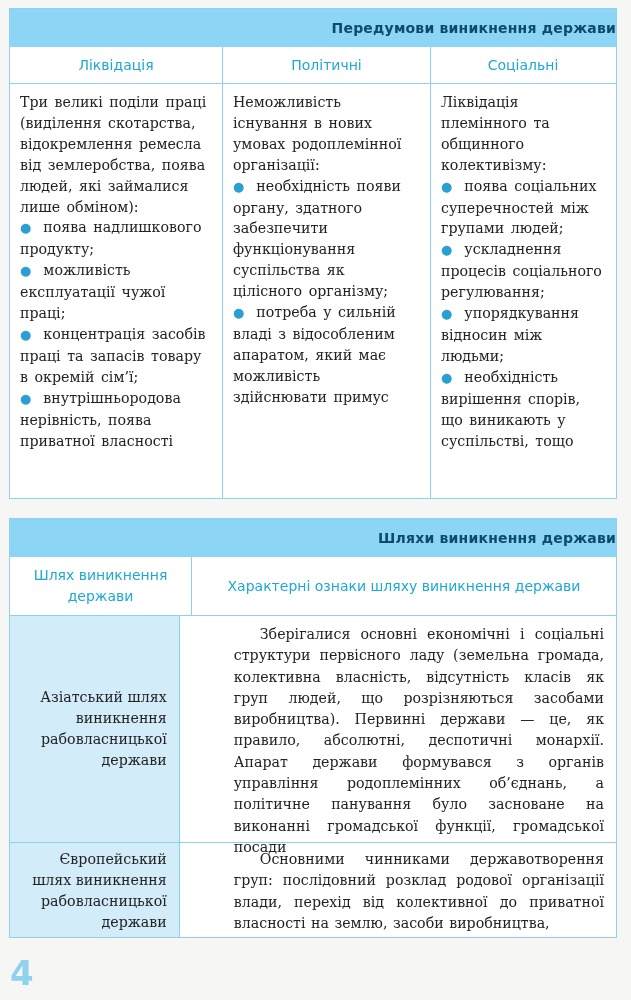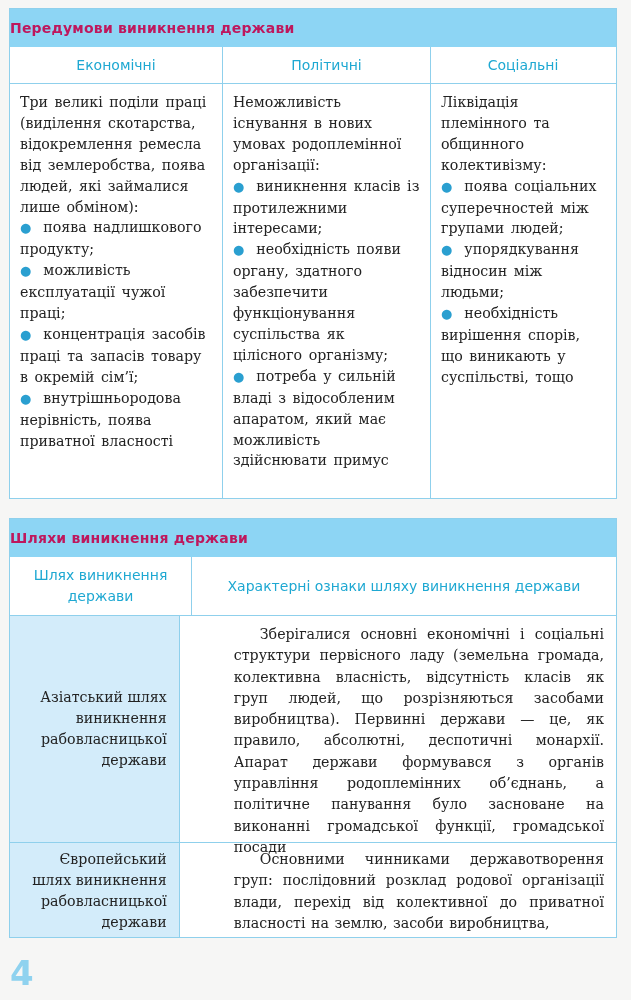--- a/index.html
+++ b/index.html
@@ -5,22 +5,22 @@
   html, body { margin:0; padding:0; }
   body {
     width:631px; height:1000px; background:#f6f6f5; position:relative; overflow:hidden;
     font-family:"DejaVu Serif","Liberation Serif",serif; color:#222;
   }
   .tbl {
     position:absolute; left:9px; width:608px; border:1.5px solid #8fd0ec; background:#fff;
     box-sizing:border-box; border-collapse:collapse;
   }
   .band {
-    background:#8dd5f4; text-align:left; font-family:"DejaVu Sans","Liberation Sans",sans-serif;
-    font-size:14px; font-weight:bold; color:#be185d; letter-spacing:0.2px;
+    background:#8dd5f4; text-align:right; font-family:"DejaVu Sans","Liberation Sans",sans-serif;
+    font-size:14px; font-weight:bold; color:#0c4a6e; letter-spacing:0.2px;
   }
   .sub {
     font-family:"DejaVu Sans","Liberation Sans",sans-serif; color:#1ea8d2; font-size:14px;
     text-align:center; display:flex; align-items:center; justify-content:center;
     border-bottom:1.5px solid #8fd0ec; box-sizing:border-box;
   }
   #t1 { top:8px; height:491px; }
   #t1 .band { height:38px; line-height:38px; }
   #t1 .subrow { display:flex; height:37px; border-bottom:1.5px solid #8fd0ec; box-sizing:border-box; }
   #t1 .subrow .sub { border-bottom:none; height:100%; }
@@ -45,41 +45,41 @@
   #euro { height:94px; }
   #euro .lcell { align-items:flex-start; padding-top:6px; }
   .pagenum { position:absolute; left:10px; top:953px; font-family:"DejaVu Sans","Liberation Sans",sans-serif; font-weight:bold; font-size:34px; color:#8fd2ef; }
 </style>
 </head>
 <body>
 
 <div id="t1" class="tbl">
   <div class="band">Передумови виникнення держави</div>
   <div class="subrow">
-    <div class="sub col1 vline">Економічні</div>
+    <div class="sub col1 vline">Ліквідація</div>
     <div class="sub col2 vline">Політичні</div>
     <div class="sub col3">Соціальні</div>
   </div>
   <div class="bodyrow">
     <div class="cell col1 vline">
       <p>Три великі поділи праці (виділення скотарства, відокремлення ремесла від землеробства, поява людей, які займалися лише обміном):</p>
       <p><span class="bul">●</span><span>поява надлишкового продукту;</span></p>
       <p><span class="bul">●</span><span>можливість експлуатації чужої праці;</span></p>
       <p><span class="bul">●</span><span>концентрація засобів праці та запасів товару в окремій сім’ї;</span></p>
       <p><span class="bul">●</span><span>внутрішньородова нерівність, поява приватної власності</span></p>
     </div>
     <div class="cell col2 vline">
       <p>Неможливість існування в нових умовах родоплемінної організації:</p>
-      <p><span class="bul">●</span><span>виникнення класів із протилежними інтересами;</span></p>
       <p><span class="bul">●</span><span>необхідність появи органу, здатного забезпечити функціонування суспільства як цілісного організму;</span></p>
       <p><span class="bul">●</span><span>потреба у сильній владі з відособленим апаратом, який має можливість здійснювати примус</span></p>
     </div>
     <div class="cell col3">
       <p>Ліквідація племінного та общинного колективізму:</p>
       <p><span class="bul">●</span><span>поява соціальних суперечностей між групами людей;</span></p>
+      <p><span class="bul">●</span><span>ускладнення процесів соціального регулювання;</span></p>
       <p><span class="bul">●</span><span>упорядкування відносин між людьми;</span></p>
       <p><span class="bul">●</span><span>необхідність вирішення спорів, що виникають у суспільстві, тощо</span></p>
     </div>
   </div>
 </div>
 
 <div id="t2" class="tbl">
   <div class="band">Шляхи виникнення держави</div>
   <div class="subrow">
     <div class="sub lcol vline" style="padding:0 20px;">Шлях виникнення держави</div>

